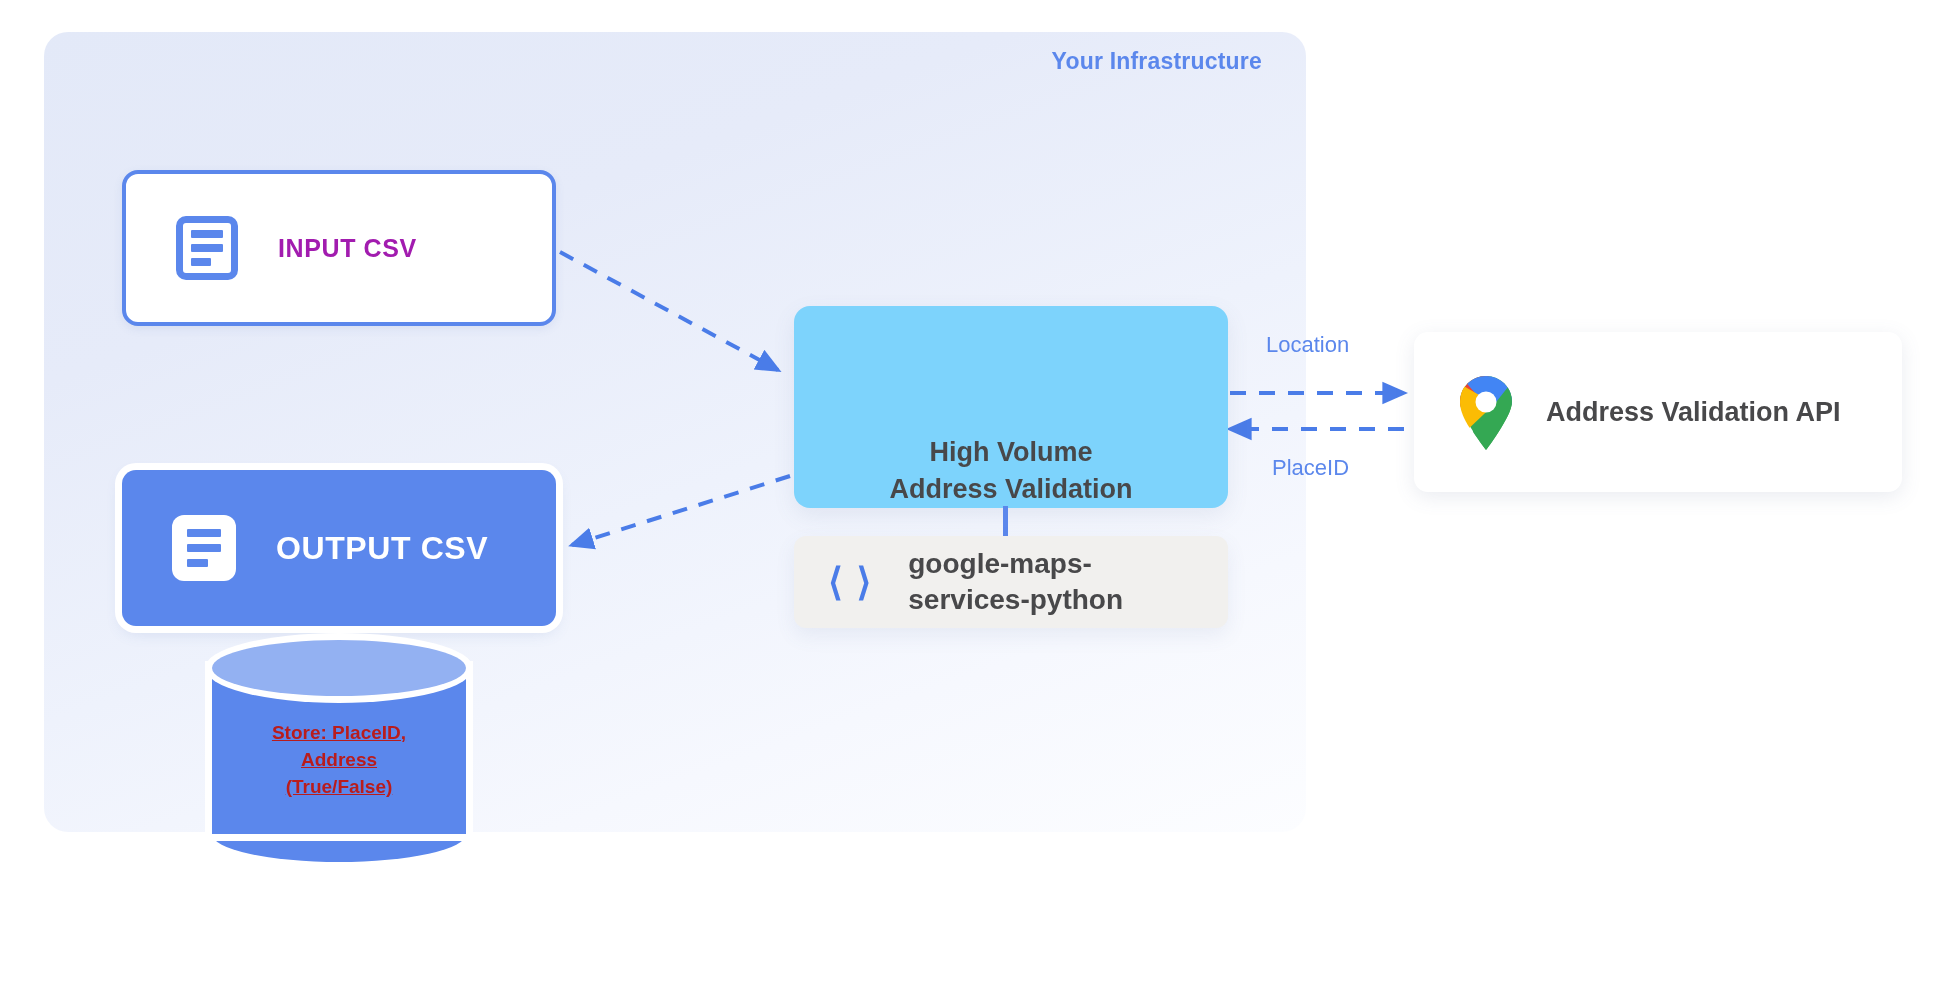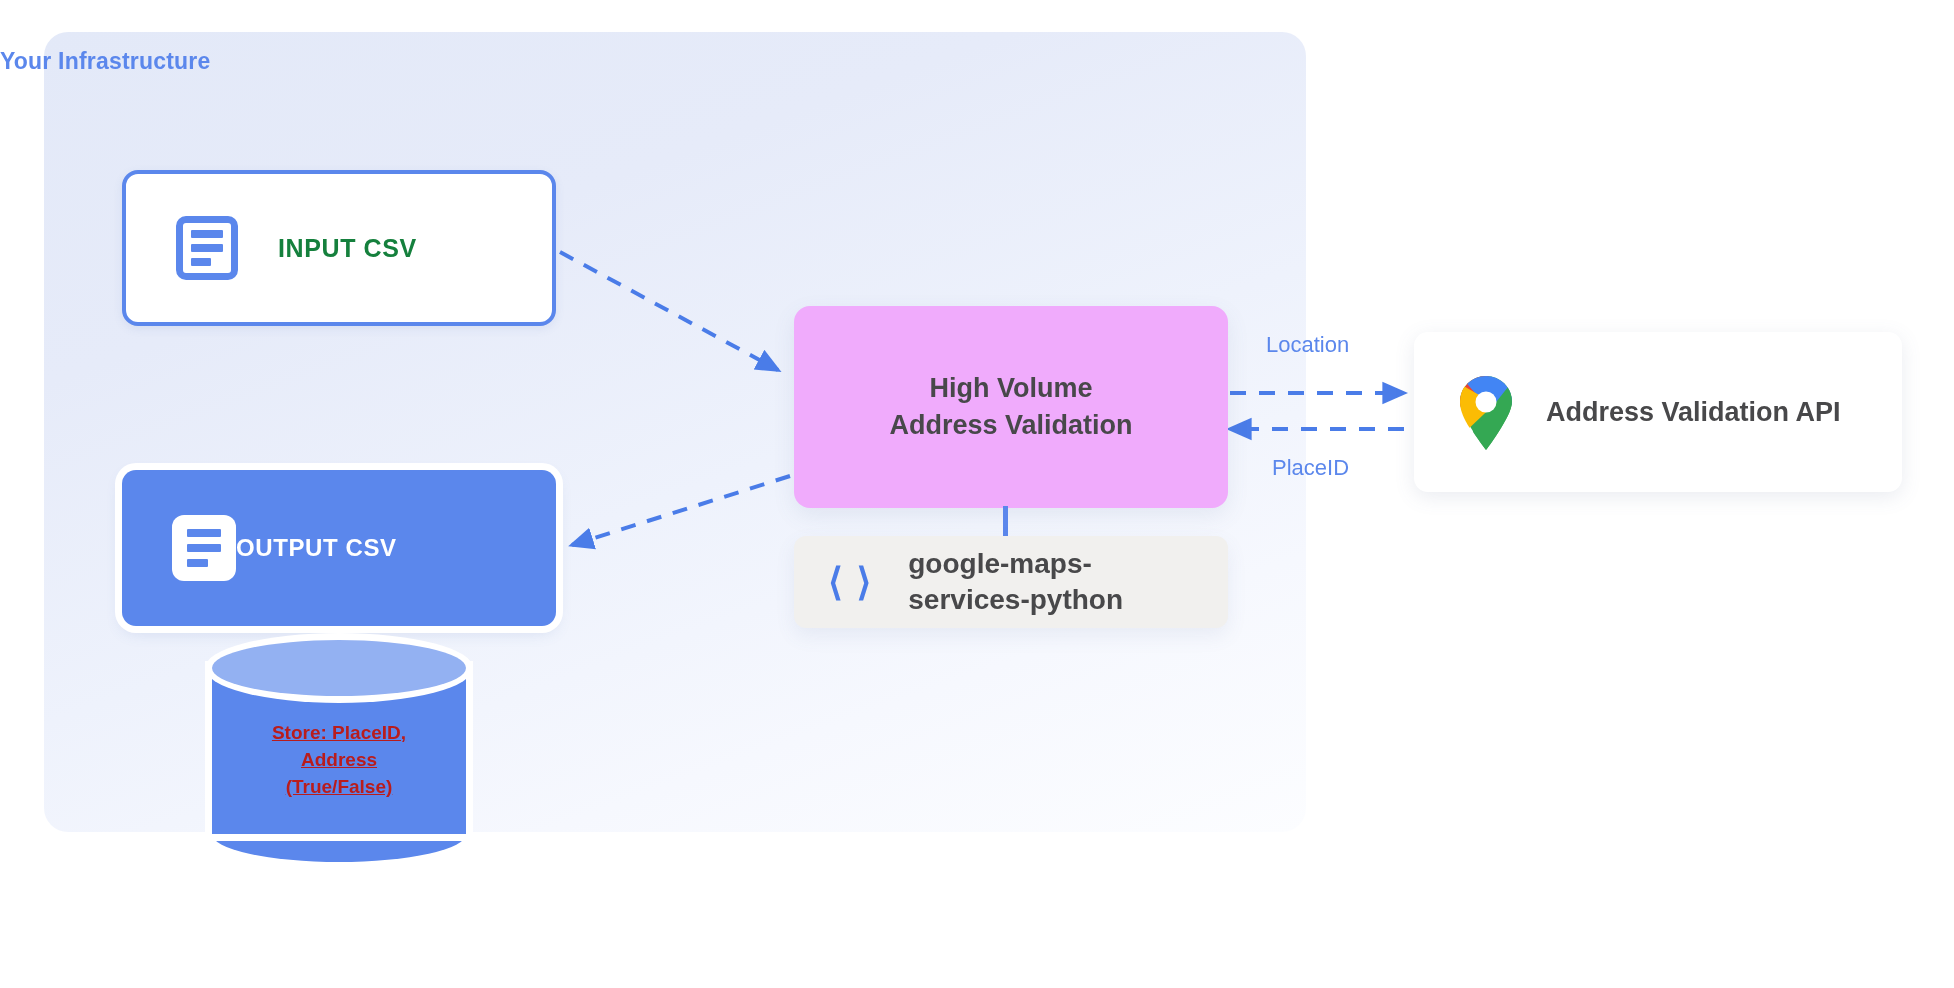--- a/index.html
+++ b/index.html
@@ -34,21 +34,21 @@
                 #e6ebf9 28%,
                 #eef2fc 55%,
                 #f6f8fe 78%,
                 #fcfdff 100%);
   }
   .infra-title {
     position: absolute;
     left: 0;
     top: 48px;
     width: 1262px;
-    text-align: left;
+    text-align: right;
     font-size: 23px;
     font-weight: bold;
     color: #5b87ec;
     letter-spacing: 0.2px;
   }
 
   
   .card {
     position: absolute;
     box-sizing: border-box;
@@ -64,41 +64,42 @@
     height: 156px;
     background: #ffffff;
     border: 4px solid #5b87ec;
     border-radius: 16px;
     box-shadow: 0 3px 10px rgba(80,110,180,0.10);
     padding-left: 50px;
   }
   .input-csv .label {
     font-size: 25px;
     font-weight: bold;
-    color: #15803d;
+    color: #a21caf;
     letter-spacing: 0.6px;
     margin-left: 40px;
   }
 
   
   .output-csv {
     left: 122px;
     top: 470px;
     width: 434px;
     height: 156px;
     background: #5b87ec;
     border-radius: 14px;
     box-shadow: 0 0 0 7px #ffffff, 0 6px 16px rgba(80,110,180,0.18);
     padding-left: 50px;
   }
   .output-csv .label {
-    font-size: 24px;
+    font-size: 32px;
     font-weight: bold;
     color: #ffffff;
     letter-spacing: 0.6px;
+    margin-left: 40px;
     text-align: right;
   }
 
   
   .doc-icon-outline {
     width: 62px;
     height: 64px;
     box-sizing: border-box;
     border: 7px solid #5b87ec;
     border-radius: 10px;
@@ -188,24 +189,24 @@
     text-decoration: underline;
   }
 
   
   .script-box {
     position: absolute;
     left: 794px;
     top: 306px;
     width: 434px;
     height: 202px;
-    background: #f0abfc;
+    background: #7dd3fc;
     border-radius: 16px;
     display: flex;
-    align-items: center;
+    align-items: flex-end;
     justify-content: center;
     box-shadow: 0 8px 22px rgba(90,110,150,0.10);
   }
   .script-box .label {
     font-size: 27px;
     font-weight: bold;
     color: #48484a;
     text-align: center;
     line-height: 1.38;
   }

